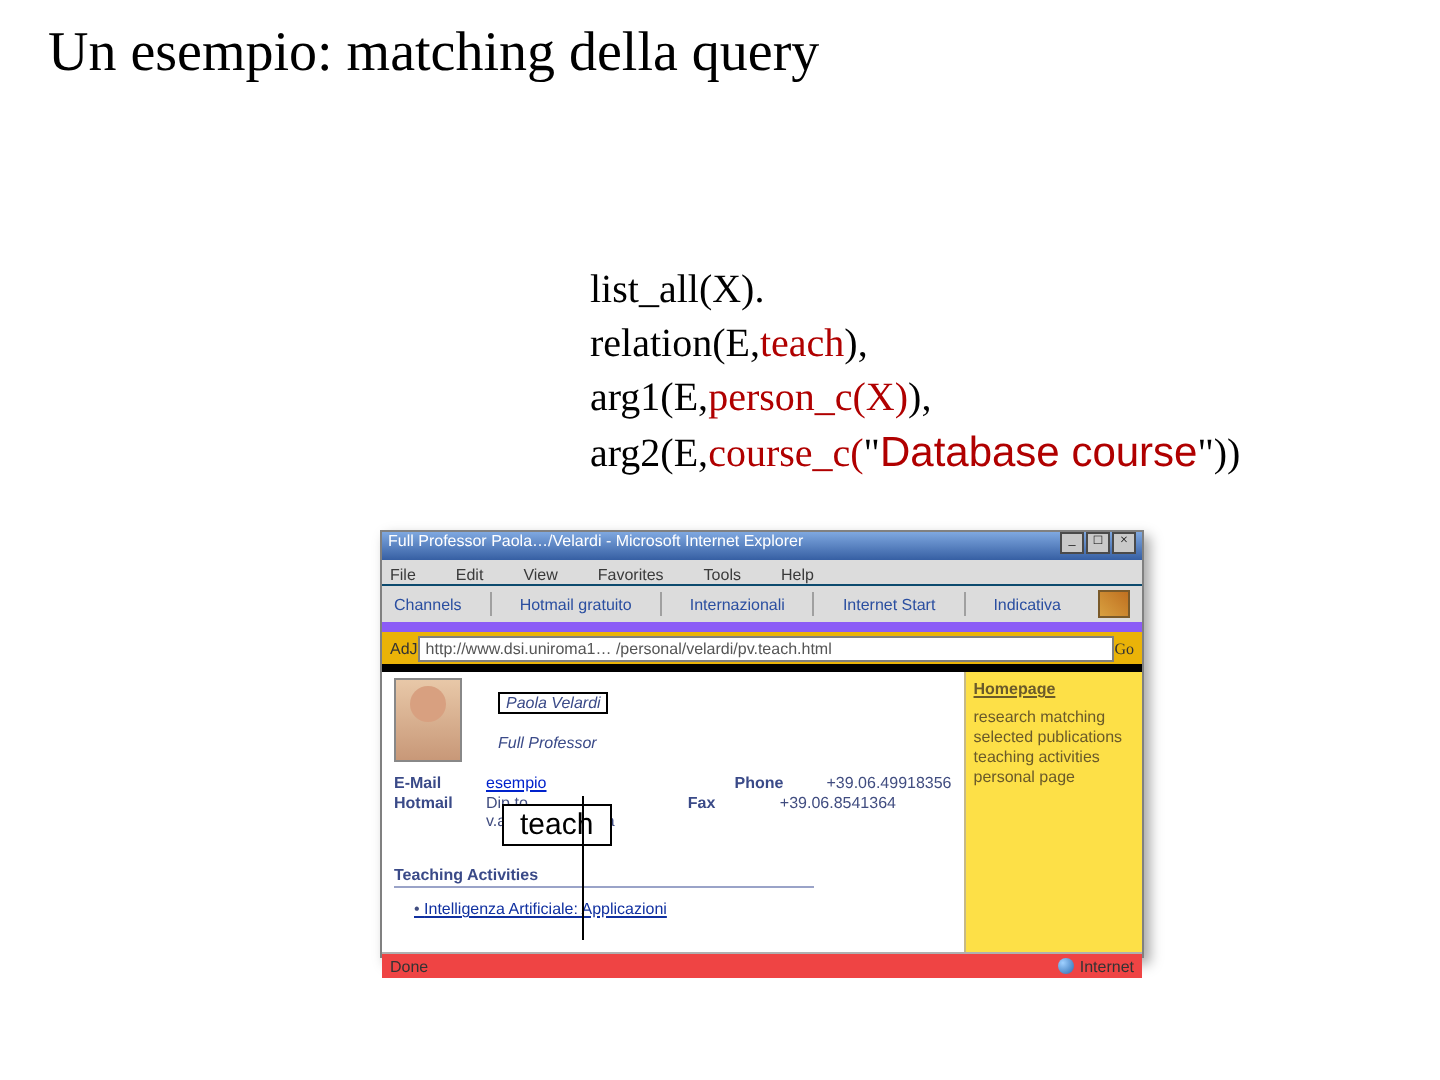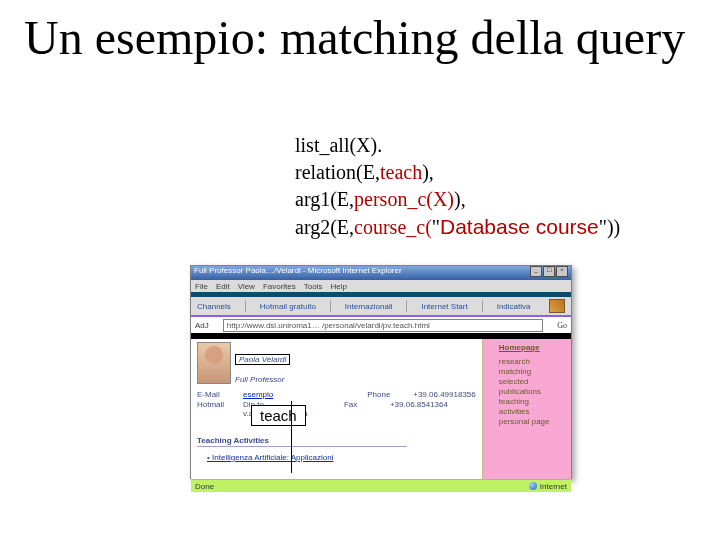--- a/index.html
+++ b/index.html
@@ -1,55 +1,55 @@
 <!DOCTYPE html>
 <html><head>
 <meta charset="utf-8">
 <style>
   html,body{margin:0;padding:0;width:720px;height:540px;background:#fff;font-family:"Times New Roman",serif;color:#000}
   .slide{position:relative;width:720px;height:540px}
-  .title{position:absolute;left:24px;top:12px;font-size:48px;line-height:1.1}
+  .title{position:absolute;left:24px;top:12px;font-size:28px;line-height:1.1}
   .code{position:absolute;left:295px;top:132px;font-size:20px;line-height:1.35}
   .code .r{color:#b00000}
   .code .b{color:#000}
   .db{font-family:Arial,Helvetica,sans-serif;font-size:21px}
   .win{position:absolute;left:190px;top:265px;width:380px;height:212px;background:#e6e6e6;border:1px solid #808080;box-shadow:3px 3px 6px rgba(0,0,0,.35)}
   .win .tbar{height:14px;background:linear-gradient(#7fa8e0,#365fa3);display:flex;align-items:flex-start;padding:0 3px}
   .win .tbar .t{color:#fff;font:8px Tahoma,sans-serif;white-space:nowrap;overflow:hidden}
   .win .tbar .wbtns{margin-left:auto;display:flex;gap:1px}
   .win .tbar .wbtn{width:10px;height:9px;background:#c9c9c9;border:1px solid #4a4a4a;font:7px Tahoma;line-height:7px;text-align:center;color:#000}
-  .menu{height:12px;background:#dcdcdc;border-bottom:5px solid #0c4a6e;display:flex;align-items:center;gap:8px;padding:0 4px;font:8px Tahoma,sans-serif;color:#3a3a3a}
-  .toolbar{height:18px;background:#dcdcdc;border-bottom:2px solid #8b5cf6;display:flex;align-items:center;gap:14px;padding:0 6px;font:8px Tahoma,sans-serif;color:#2a4ea0}
+  .menu{height:12px;background:#dcdcdc;border-bottom:1px solid #0c4a6e;display:flex;align-items:flex-end;gap:20px;padding:0 4px;font:8px Tahoma,sans-serif;color:#3a3a3a}
+  .toolbar{height:18px;background:#dcdcdc;border-bottom:5px solid #8b5cf6;display:flex;align-items:center;gap:14px;padding:0 6px;font:8px Tahoma,sans-serif;color:#2a4ea0}
   .toolbar .sep{width:1px;height:12px;background:#a0a0a0}
   .toolbar .logo{width:14px;height:12px;background:linear-gradient(45deg,#d8a040,#c07020);margin-left:auto;border:1px solid #7a5a2a}
-  .addr{height:16px;background:#ffffff;border-bottom:6px solid #000000;display:flex;align-items:center;padding:0 4px;font:8px Tahoma,sans-serif;color:#333}
-  .addr .box{flex:1;margin:0 14px;height:11px;background:#fff;border:1px solid #808080;display:flex;align-items:center;padding:0 3px;color:#555;overflow:hidden;white-space:nowrap}
+  .addr{height:16px;background:#eab308;border-bottom:4px solid #000000;display:flex;align-items:center;padding:0 4px;font:8px Tahoma,sans-serif;color:#333}
+  .addr .box{flex:1;margin:0 0;height:11px;background:#fff;border:1px solid #808080;display:flex;align-items:center;padding:0 3px;color:#555;overflow:hidden;white-space:nowrap}
   .addr .go{font:8px Tahoma;color:#333}
   .content{display:flex;height:calc(100% - 14px - 12px - 18px - 16px - 12px);background:#fff;border-bottom:1px solid #b0b0b0;position:relative}
   .main{flex:1;padding:3px 6px 4px 6px;font:8px Tahoma,sans-serif;color:#414d80;position:relative}
-  .hdr{display:flex;align-items:flex-end;gap:4px}
+  .hdr{display:flex;align-items:center;gap:18px}
   .photo{width:32px;height:40px;background:linear-gradient(#e8c8a8,#c89878);border:1px solid #888}
   .photo::before{content:"";display:block;width:18px;height:18px;border-radius:50%;background:#d8a080;margin:3px auto 0}
   .who{margin-top:2px}
   .name{border:1px solid #000;padding:0 3px;display:inline-block;font-style:italic;color:#3a4a88}
   .role{margin-top:10px;color:#3a4a88;font-style:italic}
   .row{display:flex;margin-top:6px;gap:6px}
-  .lbl{width:40px;color:#3a4a88;font-weight:normal}
+  .lbl{width:40px;color:#3a4a88;font-weight:bold}
   .vlink{color:#0022cc;text-decoration:underline}
   .val{color:#414d80}
   .teachbox{position:absolute;left:60px;top:66px;border:1px solid #000;background:#fff;padding:1px 8px;font:15px Arial,sans-serif;color:#000}
   .teachrule{position:absolute;left:100px;top:62px;width:1px;height:72px;background:#000}
   .section{margin-top:18px;color:#3a4a88;font-weight:bold;border-bottom:1px solid #9aa3c8;padding-bottom:1px;width:210px}
   .bullets{margin-top:6px;padding-left:10px}
   .bullets div{color:#1030a0;text-decoration:underline;margin:2px 0}
   .bullets div::before{content:"• ";text-decoration:none;color:#414d80}
-  .side{width:84px;background:#f9a8d4;border-left:1px solid #c7b986;padding:4px 16px;font:8px Tahoma,sans-serif;color:#6a5a2a}
+  .side{width:84px;background:#fde047;border-left:1px solid #c7b986;padding:4px 4px;font:8px Tahoma,sans-serif;color:#6a5a2a}
   .side .hp{font-weight:bold;text-decoration:underline;margin-bottom:4px}
   .side div{line-height:1.25}
-  .status{height:12px;background:#bef264;display:flex;align-items:center;font:8px Tahoma,sans-serif;color:#333;padding:0 4px}
+  .status{height:12px;background:#ef4444;display:flex;align-items:center;font:8px Tahoma,sans-serif;color:#333;padding:0 4px}
   .status .globe{width:8px;height:8px;border-radius:50%;background:radial-gradient(circle at 30% 30%,#9fd0ff,#2a6ab0);margin-left:auto;margin-right:3px}
 </style>
 </head>
 <body>
 <div class="slide">
 
 <div class="title">Un esempio: matching della query</div>
 
 <div class="code">
   <div><span class="b">list_all(X).</span></div>

